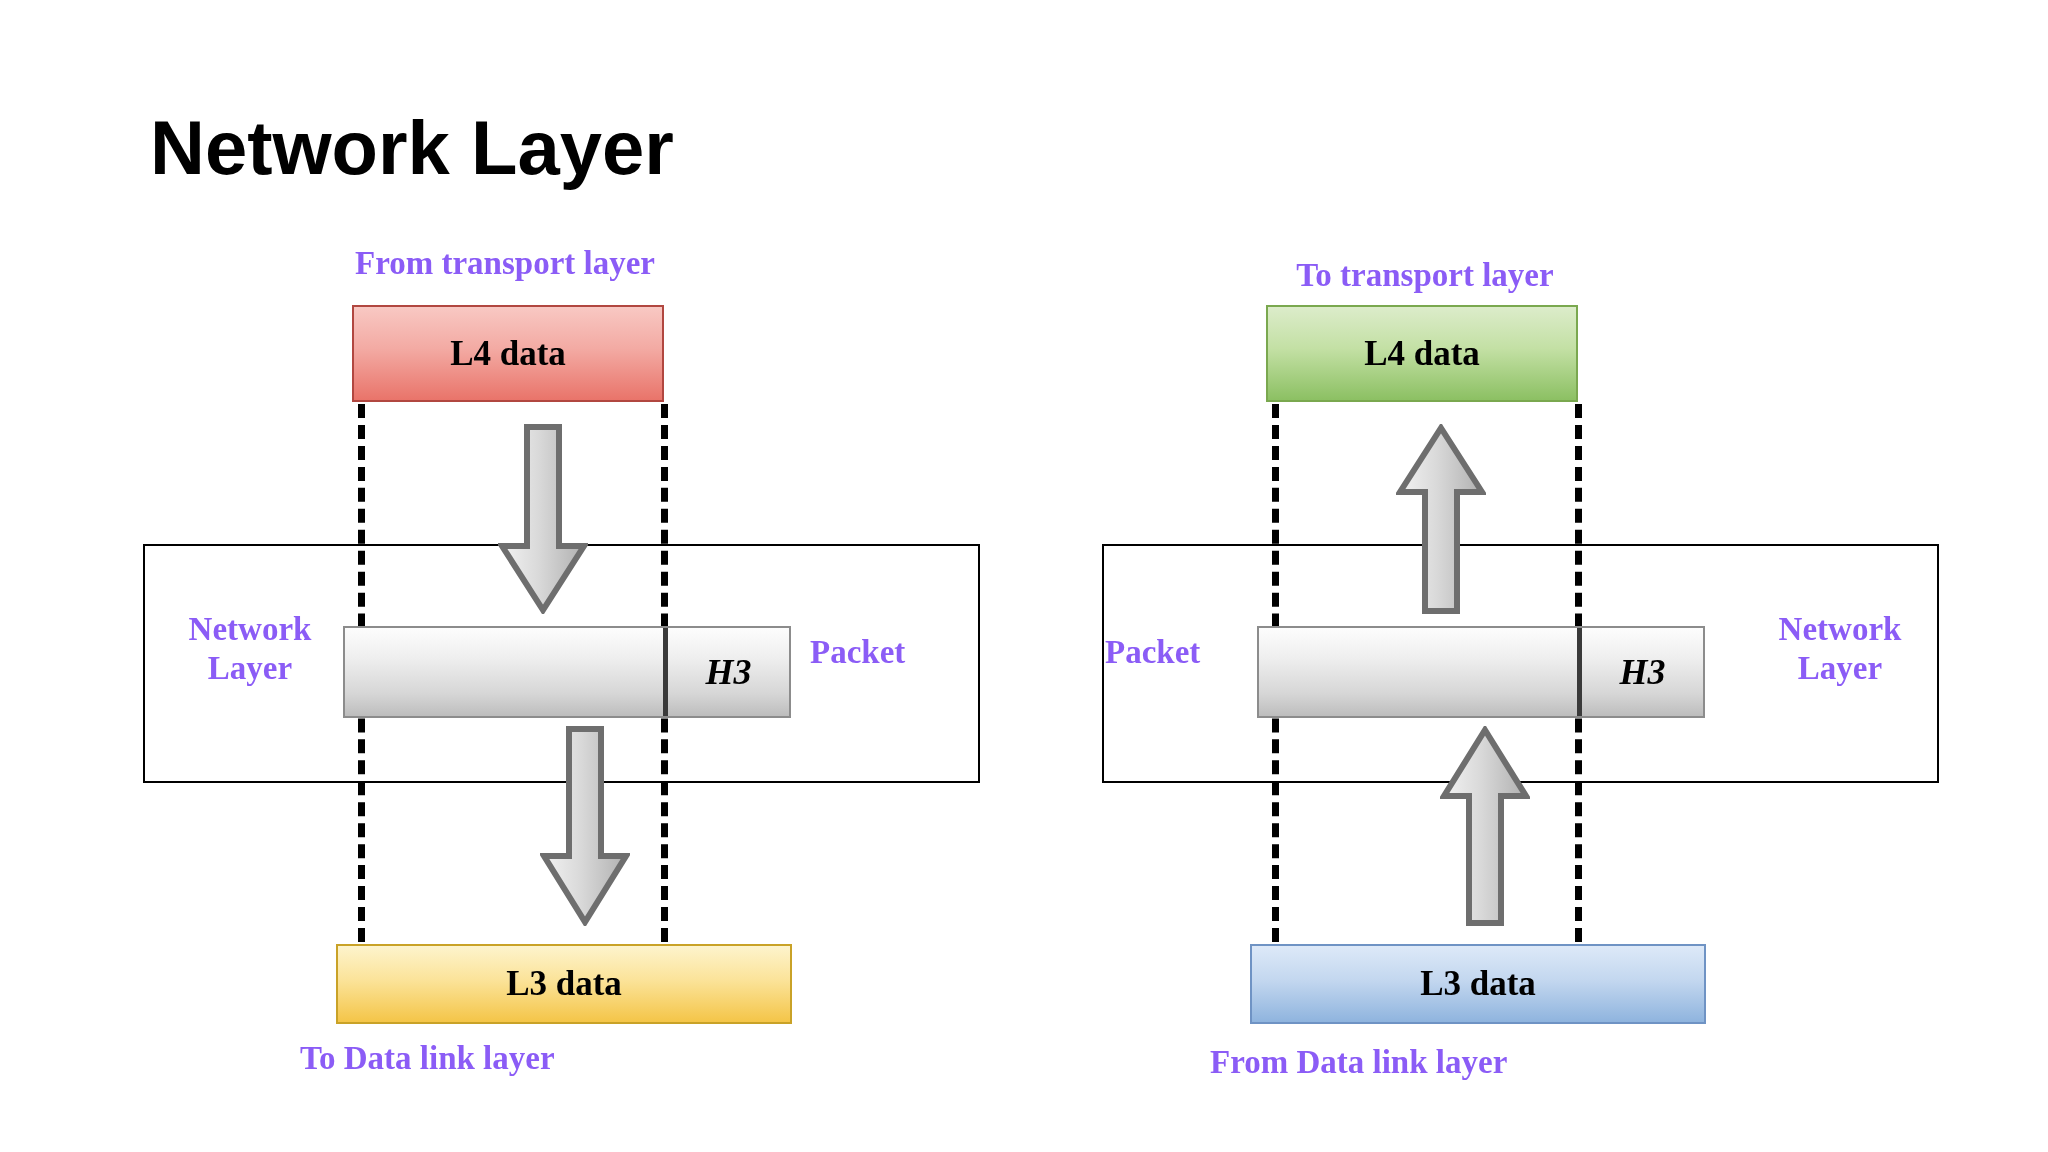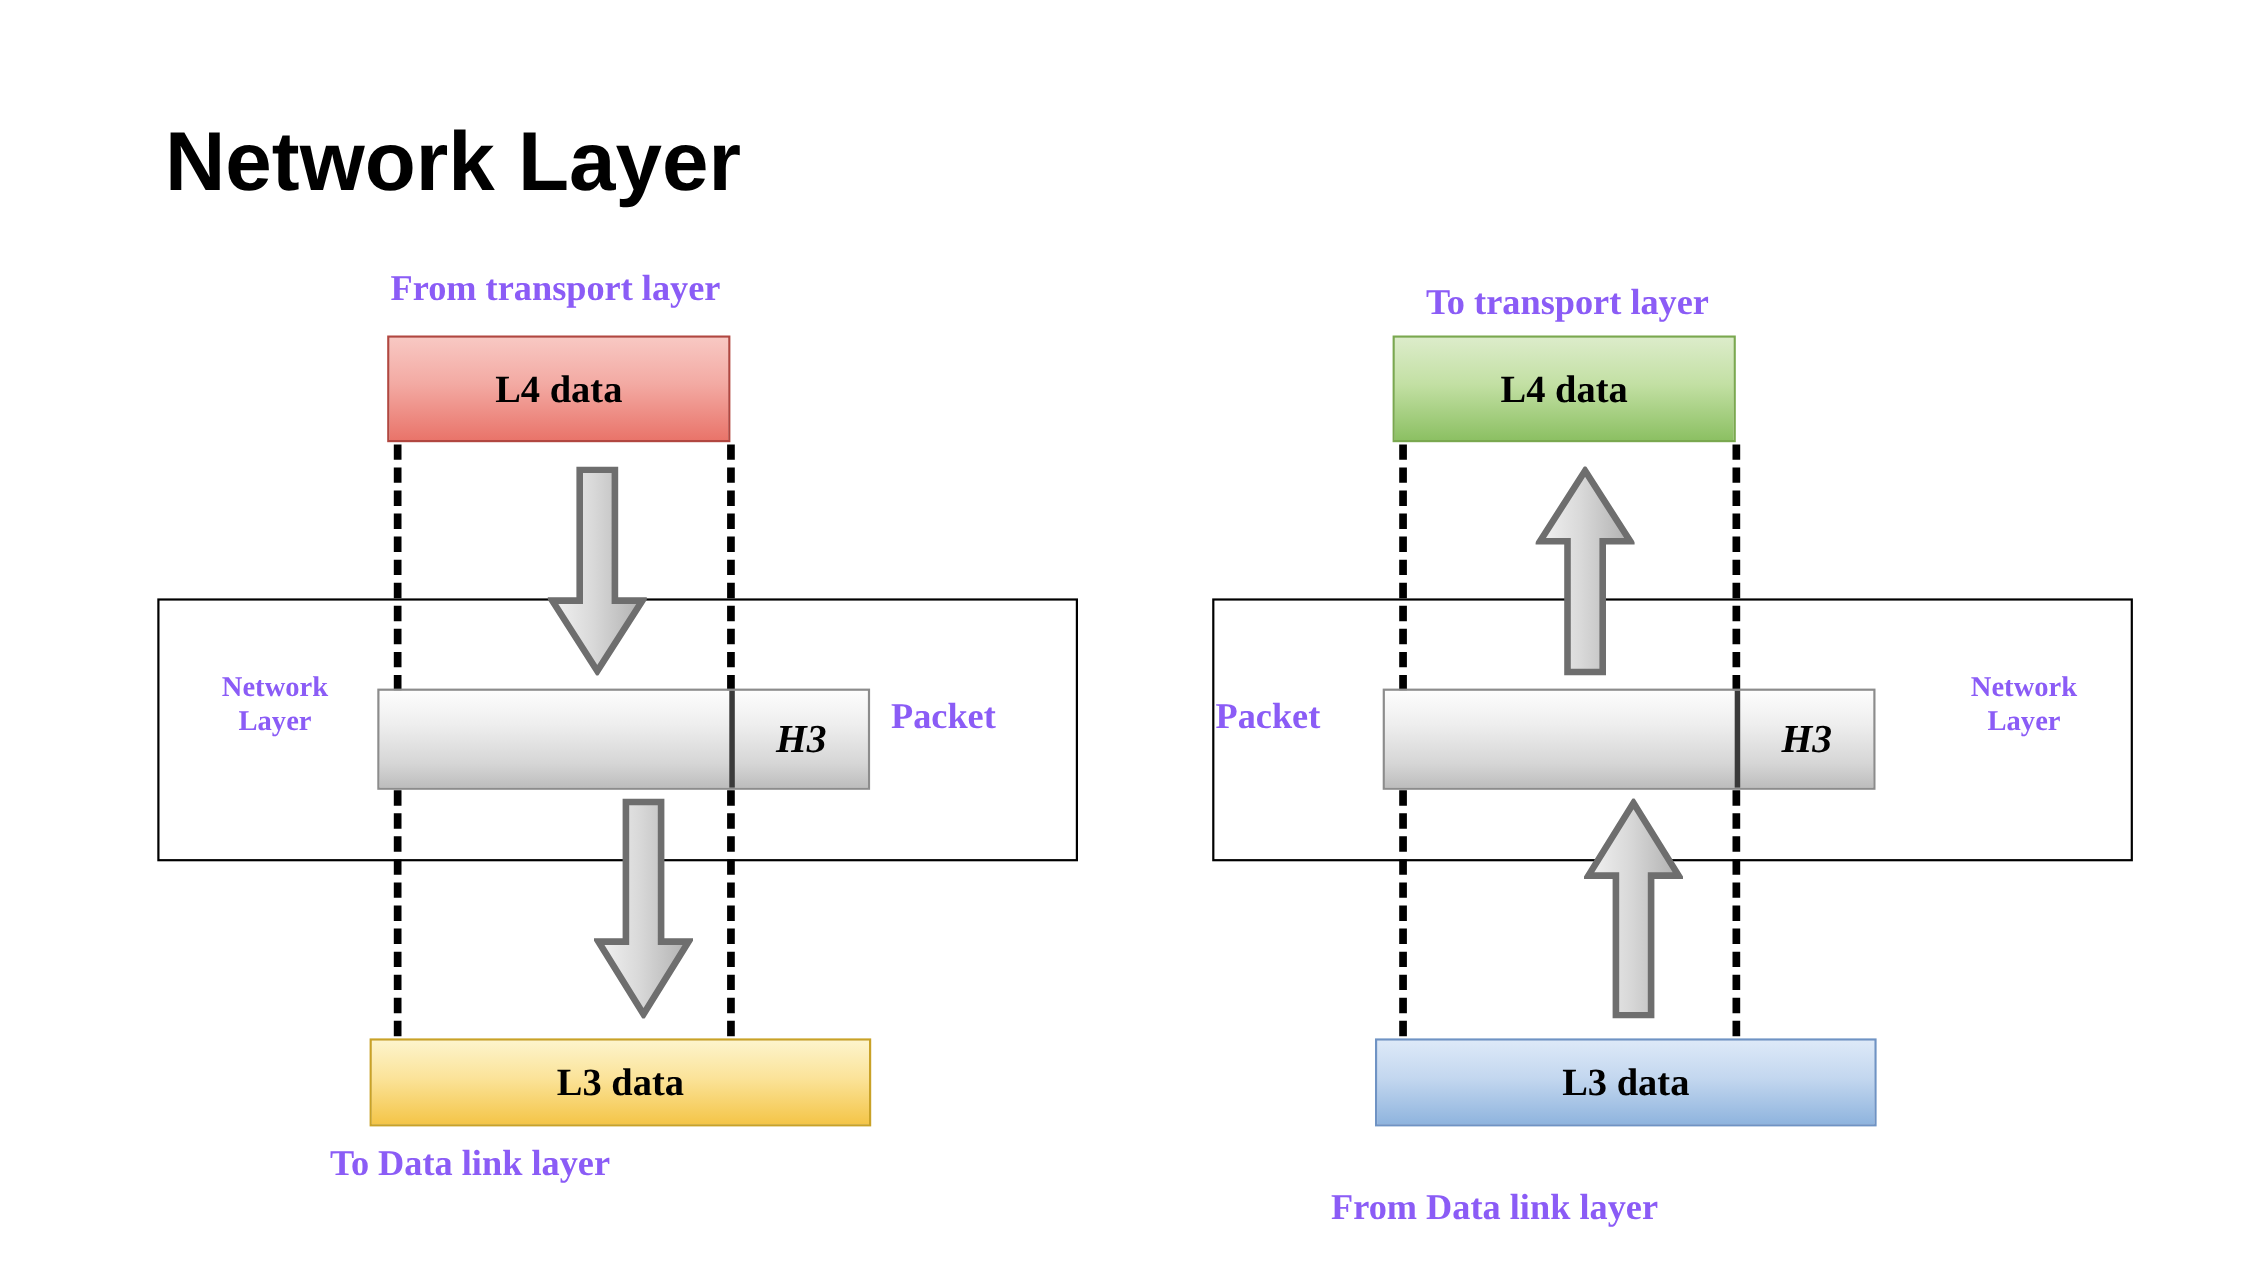--- a/index.html
+++ b/index.html
@@ -39,21 +39,21 @@
   }
   .lbl-top {
     font-size: 33px;
     text-align: center;
   }
   .lbl-bottom {
     font-size: 33px;
     text-align: left;
   }
   .lbl-side {
-    font-size: 26px;
+    font-size: 33px;
     text-align: center;
     line-height: 1.18;
     white-space: normal;
   }
 
   
   .data-box {
     position: absolute;
     box-sizing: border-box;
     display: flex;
@@ -232,13 +232,13 @@
         <stop offset="45%" stop-color="#d9d9d9"></stop>
         <stop offset="100%" stop-color="#b0b0b0"></stop>
       </linearGradient>
     </defs>
     <polygon points="45,4 86,70 61,70 61,197 29,197 29,70 4,70" fill="url(#agR2)" stroke="#6e6e6e" stroke-width="6" stroke-linejoin="miter"></polygon>
   </svg>
 </div>
 
 <div class="data-box box-blue" style="left:1250px; top:944px; width:456px; height:80px;">L3 data</div>
 
-<div class="lbl lbl-bottom" style="left:1210px; top:1080px; width:560px;">From Data link layer</div>
+<div class="lbl lbl-bottom" style="left:1210px; top:1044px; width:560px;">From Data link layer</div>
 
 </body></html>

